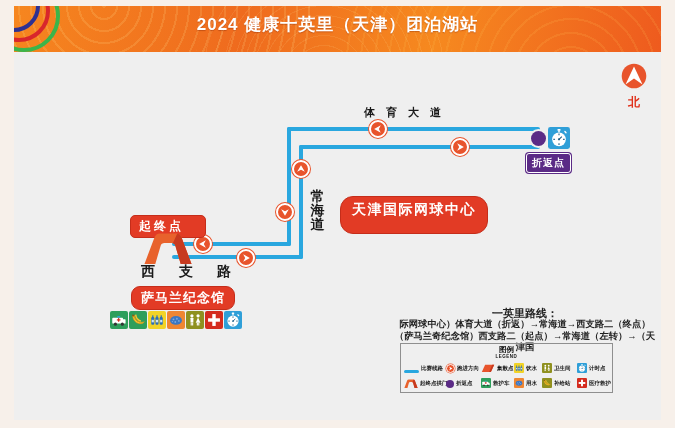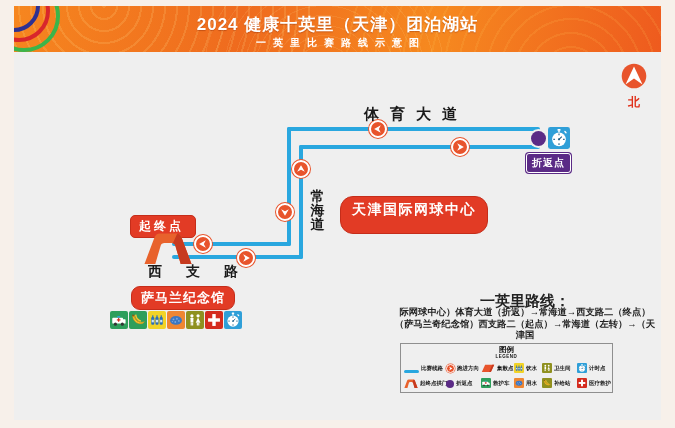--- a/index.html
+++ b/index.html
@@ -42,39 +42,39 @@
   .dir svg{position:absolute;inset:0;width:14px;height:14px;margin:0;}
 
   .turn-dot{position:absolute;left:517px;top:79px;width:15px;height:15px;border-radius:50%;
     background:#5B2B86;box-shadow:0 0 0 2px #EFEFEF;}
   .clock-tile{position:absolute;left:534px;top:75px;}
   .turn-label{position:absolute;left:512px;top:101px;background:#5B2B86;color:#fff;
     font-size:10px;font-weight:bold;padding:2px 5px;border:1.5px solid #fff;border-radius:3px;
     box-shadow:0 0 0 1px #5B2B86;letter-spacing:1px;}
 
   .road{position:absolute;color:#1a1a1a;font-weight:bold;}
-  .road-tiyu{left:346px;top:53px;width:170px;font-size:15px;letter-spacing:11px;text-indent:4px;}
+  .road-tiyu{left:346px;top:53px;width:170px;font-size:11px;letter-spacing:11px;text-indent:4px;}
   .road-changhai{left:295px;top:126px;font-size:14px;writing-mode:vertical-rl;letter-spacing:14px;height:92px;}
-  .road-xizhi{left:134px;top:211px;font-size:14px;letter-spacing:24px;}
+  .road-xizhi{left:127px;top:211px;font-size:14px;letter-spacing:24px;}
 
   .pill{position:absolute;background:#E23B25;color:#fff;font-weight:bold;border:1px solid #C52D1A;
     box-sizing:border-box;white-space:nowrap;}
-  .pill-start{left:116px;top:163px;font-size:12px;letter-spacing:3px;padding:2px 11px 2px 8px;border-radius:5px;}
+  .pill-start{left:116px;top:163px;font-size:12px;letter-spacing:3px;padding:2px 21px 2px 8px;border-radius:5px;}
   .pill-tennis{left:326px;top:144px;height:38px;line-height:24px;font-size:14px;letter-spacing:1.5px;
     padding:0 11px;border-radius:13px;}
   .pill-memorial{left:117px;top:234px;font-size:13px;letter-spacing:1px;padding:2px 9px;border-radius:9px;}
 
   .arch-big{position:absolute;left:129px;top:180px;}
   .facilities{position:absolute;left:96px;top:259px;display:flex;gap:1px;}
 
   .compass{position:absolute;left:599px;top:11px;width:42px;text-align:center;}
   .compass .north-label{margin-top:1px;color:#E0301A;font-size:12px;font-weight:bold;}
 
   .route-desc{position:absolute;left:378px;top:243px;width:266px;text-align:center;color:#222;}
-  .route-desc .rd-title{font-size:15px;font-weight:bold;line-height:12px;}
+  .route-desc .rd-title{font-size:11px;font-weight:bold;line-height:12px;margin-top:12px;}
   .route-desc .rd-line{font-size:9.3px;font-weight:bold;line-height:11.5px;}
 
   .legend{position:absolute;left:386px;top:291px;width:213px;height:50px;border:1px solid #8F8F8F;
     box-sizing:border-box;}
   .legend-title{position:absolute;left:0;right:0;top:2px;text-align:center;font-size:7.5px;
     font-weight:bold;color:#111;line-height:8px;}
   .legend-sub{position:absolute;left:0;right:0;top:10px;text-align:center;font-size:4.5px;
     font-weight:bold;color:#111;letter-spacing:.5px;}
   .legend-cell{position:absolute;height:12px;display:flex;align-items:center;gap:2px;}
   .legend-cell .lg-label{font-size:5.5px;font-weight:bold;color:#111;white-space:nowrap;}
@@ -92,21 +92,20 @@
   <div class="header">
     <div class="swirl s1"></div>
     <div class="swirl s2"></div>
     <div class="swirl s3"></div>
     <div class="corner-rings">
         <i class="r3"></i>
         <i class="r2"></i>
         <i class="r1"></i>
       </div>
     <div class="h-title">2024 健康十英里（天津）团泊湖站</div>
-    <div class="h-sub">一英里比赛路线示意图</div>
   </div>
 
   <div class="panel">
 
     <div class="rl" id="seg-tiyu-top"></div>
     <div class="rl" id="seg-tiyu-bottom"></div>
     <div class="rl" id="seg-changhai-return"></div>
     <div class="rl" id="seg-changhai-out"></div>
     <div class="rl" id="seg-xizhi-top"></div>
     <div class="rl" id="seg-xizhi-bottom"></div>

